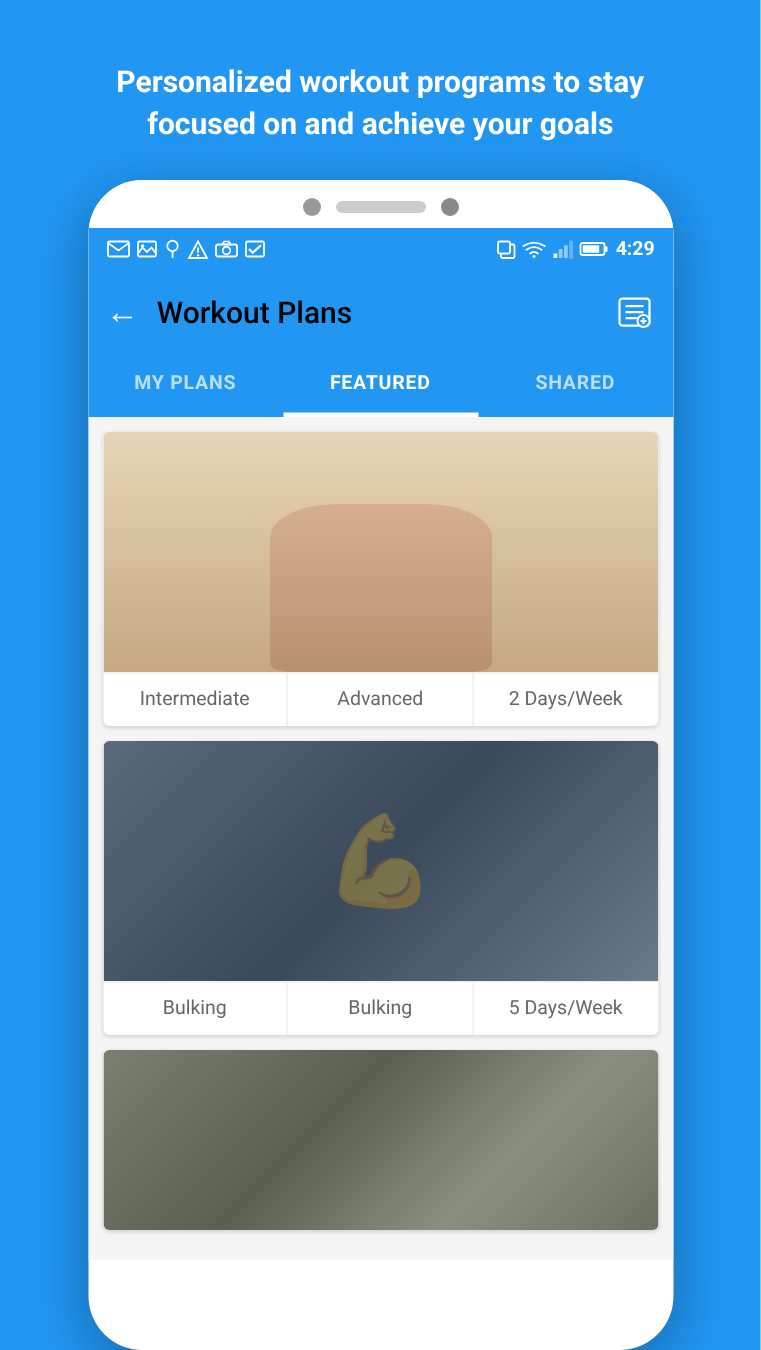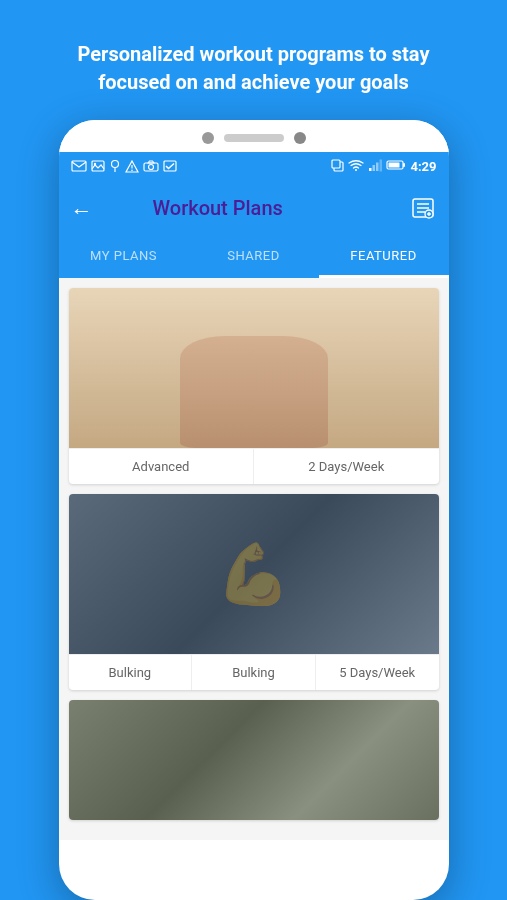--- a/index.html
+++ b/index.html
@@ -75,20 +75,21 @@
     }
 
     .status-icons-left {
       display: flex;
       gap: 4px;
       align-items: center;
     }
 
     .status-icons-right {
       display: flex;
+      align-items: center;
       gap: 4px;
     }
 
     .status-time {
       color: #fff;
       font-size: 13px;
       font-weight: bold;
     }
 
     
@@ -101,41 +102,40 @@
     }
 
     .back-arrow {
       color: #fff;
       font-size: 22px;
       margin-right: 12px;
       cursor: pointer;
     }
 
     .app-bar-title {
-      color: #4c1d95;
+      color: #000000;
       font-size: 20px;
       font-weight: 500;
       flex: 1;
-      margin-left: 48px;
     }
 
     
     .tabs {
       background: #2196F3;
       display: flex;
       border-bottom: none;
     }
 
     .tab {
       flex: 1;
       text-align: center;
       padding: 12px 0;
       color: rgba(255,255,255,0.7);
       font-size: 13px;
-      font-weight: normal;
+      font-weight: bold;
       cursor: pointer;
       letter-spacing: 0.5px;
     }
 
     .tab.active {
       color: #fff;
       border-bottom: 3px solid #fff;
     }
 
     
@@ -323,32 +323,33 @@
       <line x1="8" y1="14" x2="20" y2="14" stroke="white" stroke-width="1.5"></line>
       <line x1="8" y1="18" x2="16" y2="18" stroke="white" stroke-width="1.5"></line>
       <circle cx="20" cy="20" r="4" fill="#2196F3" stroke="white" stroke-width="1.3"></circle>
       <line x1="18" y1="20" x2="22" y2="20" stroke="white" stroke-width="1.3"></line>
       <line x1="20" y1="18" x2="20" y2="22" stroke="white" stroke-width="1.3"></line>
     </svg>
   </div>
 
   <div class="tabs">
     <div class="tab">MY PLANS</div>
+    <div class="tab active">FEATURED</div>
     <div class="tab">SHARED</div>
-    <div class="tab active">FEATURED</div>
   </div>
 
   <div class="content">
 
     <div class="workout-card">
       <div class="card-image">
         <div class="abs-figure"></div>
 
       </div>
       <div class="card-tags">
+        <div class="card-tag">Intermediate</div>
         <div class="card-tag">Advanced</div>
         <div class="card-tag">2 Days/Week</div>
       </div>
     </div>
 
     <div class="workout-card">
       <div class="card-image">
         <div class="dumbbell-figure"></div>
 
       </div>

